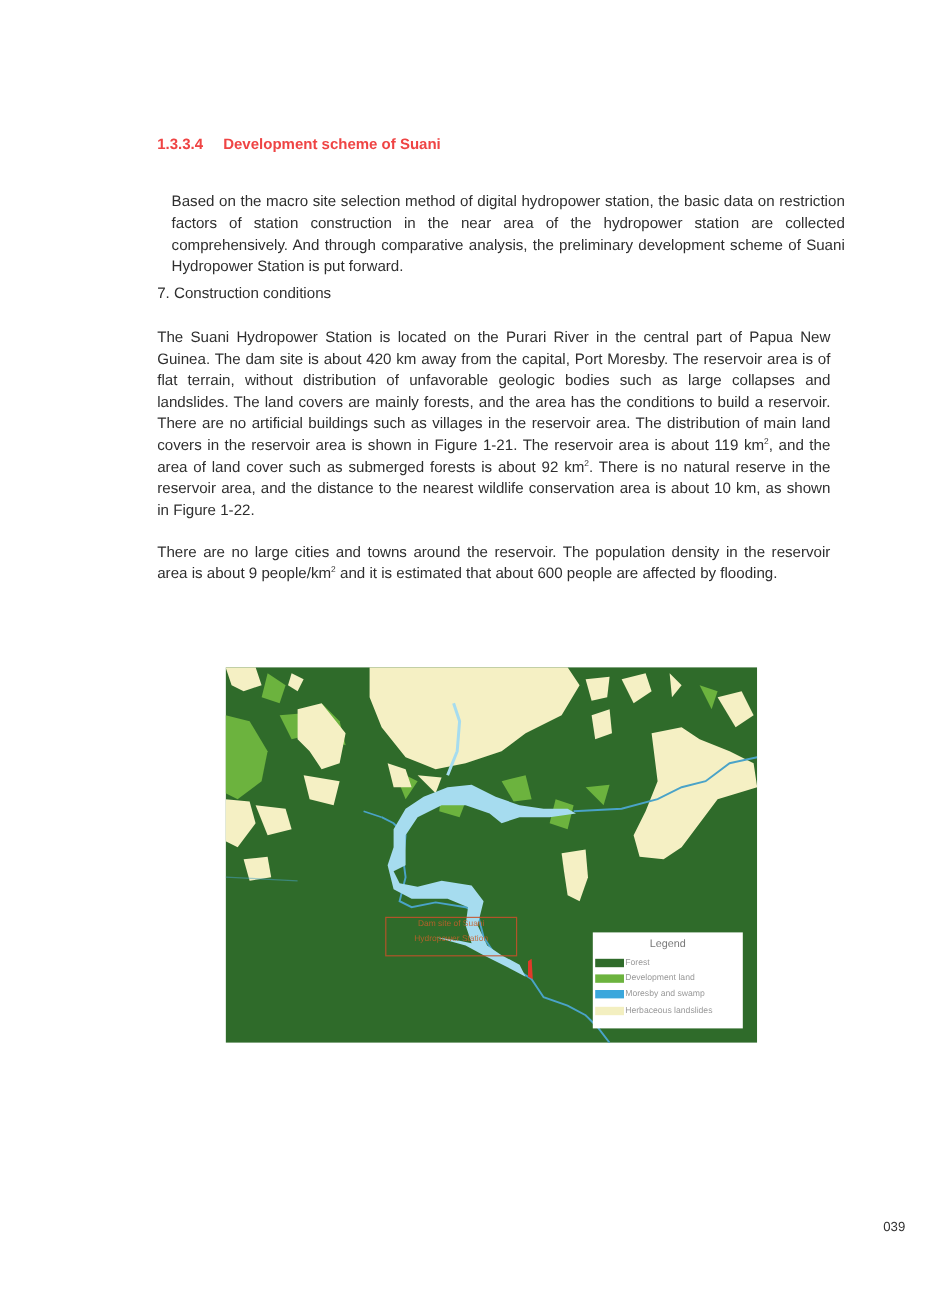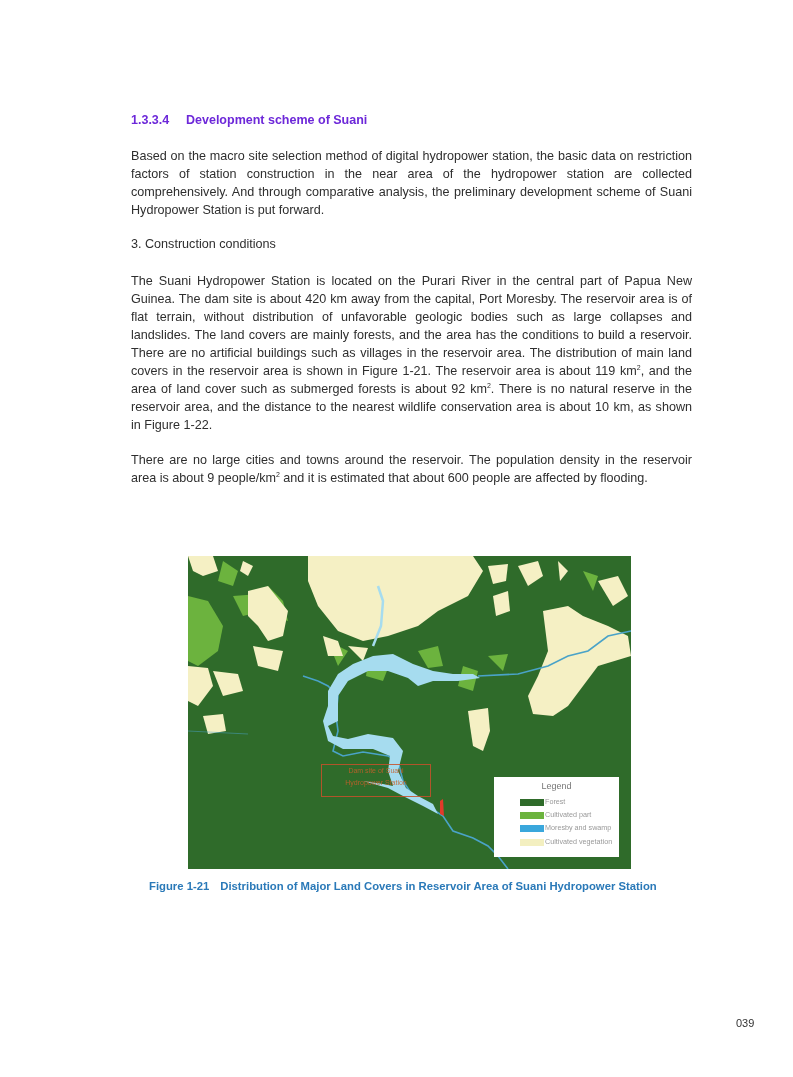--- a/index.html
+++ b/index.html
@@ -1,49 +1,49 @@
 <!DOCTYPE html>
 <html><head>
   <meta charset="utf-8">
   <style>
     html, body { margin: 0; padding: 0; background: #ffffff; }
     body { width: 793px; height: 1077px; position: relative; overflow: hidden;
            font-family: "Liberation Sans", sans-serif; color: #2b2b2b; }
     .page { position: absolute; left: 0; top: 0; width: 793px; height: 1077px; }
-    .section-heading { position: absolute; left: 131px; top: 113px; font-size: 12.5px; font-weight: bold; color: #6d28d9; letter-spacing: 0; }
+    .section-heading { position: absolute; left: 131px; top: 113px; font-size: 12.5px; font-weight: bold; color: #ef4444; letter-spacing: 0; }
     .section-heading .num { display: inline-block; width: 55px; }
     .para { position: absolute; left: 131px; width: 561px; font-size: 12.6px; line-height: 18px; text-align: justify; color: #2e2e2e; }
     .para sup { font-size: 7px; vertical-align: 5px; line-height: 0; }
     .p1 { top: 147px; }
     .sub-heading { position: absolute; left: 131px; top: 237px; font-size: 12.6px; color: #2e2e2e; }
     .p2 { top: 272px; }
     .p3 { top: 451px; }
     .figure { position: absolute; left: 188px; top: 556px; width: 443px; height: 352px; }
     .figure svg { display: block; }
     .caption { position: absolute; left: 149px; top: 880px; font-size: 11.3px; font-weight: bold; color: #2a79b8; white-space: nowrap; }
     .caption .fig-num { margin-right: 11px; }
     .page-number { position: absolute; left: 736px; top: 1017px; font-size: 11px; color: #333; }
     .legend { position: absolute; left: 306px; top: 221px; width: 125px; height: 80px; background: #ffffff; }
     .legend-title { position: absolute; left: 0; top: 4px; width: 125px; text-align: center; font-size: 9px; color: #777; }
-    .legend-item { position: absolute; left: 2px; height: 10px; font-size: 7.2px; color: #999; line-height: 10px; white-space: nowrap; margin-left: 24px; }
+    .legend-item { position: absolute; left: 2px; height: 10px; font-size: 7.2px; color: #999; line-height: 10px; white-space: nowrap; }
     .legend-swatch { display: inline-block; width: 24px; height: 7px; vertical-align: middle; margin-right: 1px; }
     .dam-label { position: absolute; left: 133px; top: 208px; width: 108px; height: 31px; border: 1px solid #c8502a; font-size: 7px; color: #c8602a; text-align: center; line-height: 12px; opacity: 0.85; }
   </style>
 </head>
 <body>
 
 <div class="page">
 
   <div class="section-heading">
     <span class="num">1.3.3.4</span><span>Development scheme of Suani</span>
   </div>
 
-  <p class="para p1" style="margin:0">Based on the macro site selection method of digital hydropower station, the basic data on restriction factors of station construction in the near area of the hydropower station are collected comprehensively. And through comparative analysis, the preliminary development scheme of Suani Hydropower Station is put forward.</p>
+  <p class="para p1" style="margin:12px">Based on the macro site selection method of digital hydropower station, the basic data on restriction factors of station construction in the near area of the hydropower station are collected comprehensively. And through comparative analysis, the preliminary development scheme of Suani Hydropower Station is put forward.</p>
 
-  <div class="sub-heading">3. Construction conditions</div>
+  <div class="sub-heading">7. Construction conditions</div>
 
   <p class="para p2" style="margin:0"><span>The Suani Hydropower Station is located on the Purari River in the central part of Papua New Guinea. The dam site is about 420 km away from the capital, Port Moresby. The reservoir area is of flat terrain, without distribution of unfavorable geologic bodies such as large collapses and landslides. The land covers are mainly forests, and the area has the conditions to build a reservoir. There are no artificial buildings such as villages in the reservoir area. The distribution of main land covers in the reservoir area is shown in Figure 1-21. The reservoir area is about 119 km</span><sup>2</sup><span>, and the area of land cover such as submerged forests is about 92 km</span><sup>2</sup><span>. There is no natural reserve in the reservoir area, and the distance to the nearest wildlife conservation area is about 10 km, as shown in Figure 1-22.</span></p>
 
   <p class="para p3" style="margin:0"><span>There are no large cities and towns around the reservoir. The population density in the reservoir area is about 9 people/km</span><sup>2</sup><span> and it is estimated that about 600 people are affected by flooding.</span></p>
 
   <div class="figure">
     <svg width="443" height="313" viewBox="0 0 443 313">
       <rect x="0" y="0" width="443" height="313" fill="#2f6b2a"></rect>
 
       <path d="M0 40 L20 45 L35 70 L30 95 L10 110 L0 105 Z" fill="#6cb33e"></path>
@@ -90,29 +90,26 @@
       <div>Dam site of Suani</div>
       <div>Hydropower Station</div>
     </div>
 
     <div class="legend">
       <div class="legend-title">Legend</div>
       <div class="legend-item" style="top:20px">
         <span class="legend-swatch" style="background:#2f6b2a"></span><span>Forest</span>
       </div>
       <div class="legend-item" style="top:33px">
-        <span class="legend-swatch" style="background:#6cb33e"></span><span>Cultivated part</span>
+        <span class="legend-swatch" style="background:#6cb33e"></span><span>Development land</span>
       </div>
       <div class="legend-item" style="top:46px">
         <span class="legend-swatch" style="background:#3aa7dc"></span><span>Moresby and swamp</span>
       </div>
       <div class="legend-item" style="top:60px">
-        <span class="legend-swatch" style="background:#f3efc0"></span><span>Cultivated vegetation</span>
+        <span class="legend-swatch" style="background:#f3efc0"></span><span>Herbaceous landslides</span>
       </div>
     </div>
   </div>
 
-  <div class="caption">
-    <span class="fig-num">Figure 1-21</span><span>Distribution of Major Land Covers in Reservoir Area of Suani Hydropower Station</span>
-  </div>
 
   <div class="page-number">039</div>
 </div>
 
 </body></html>

